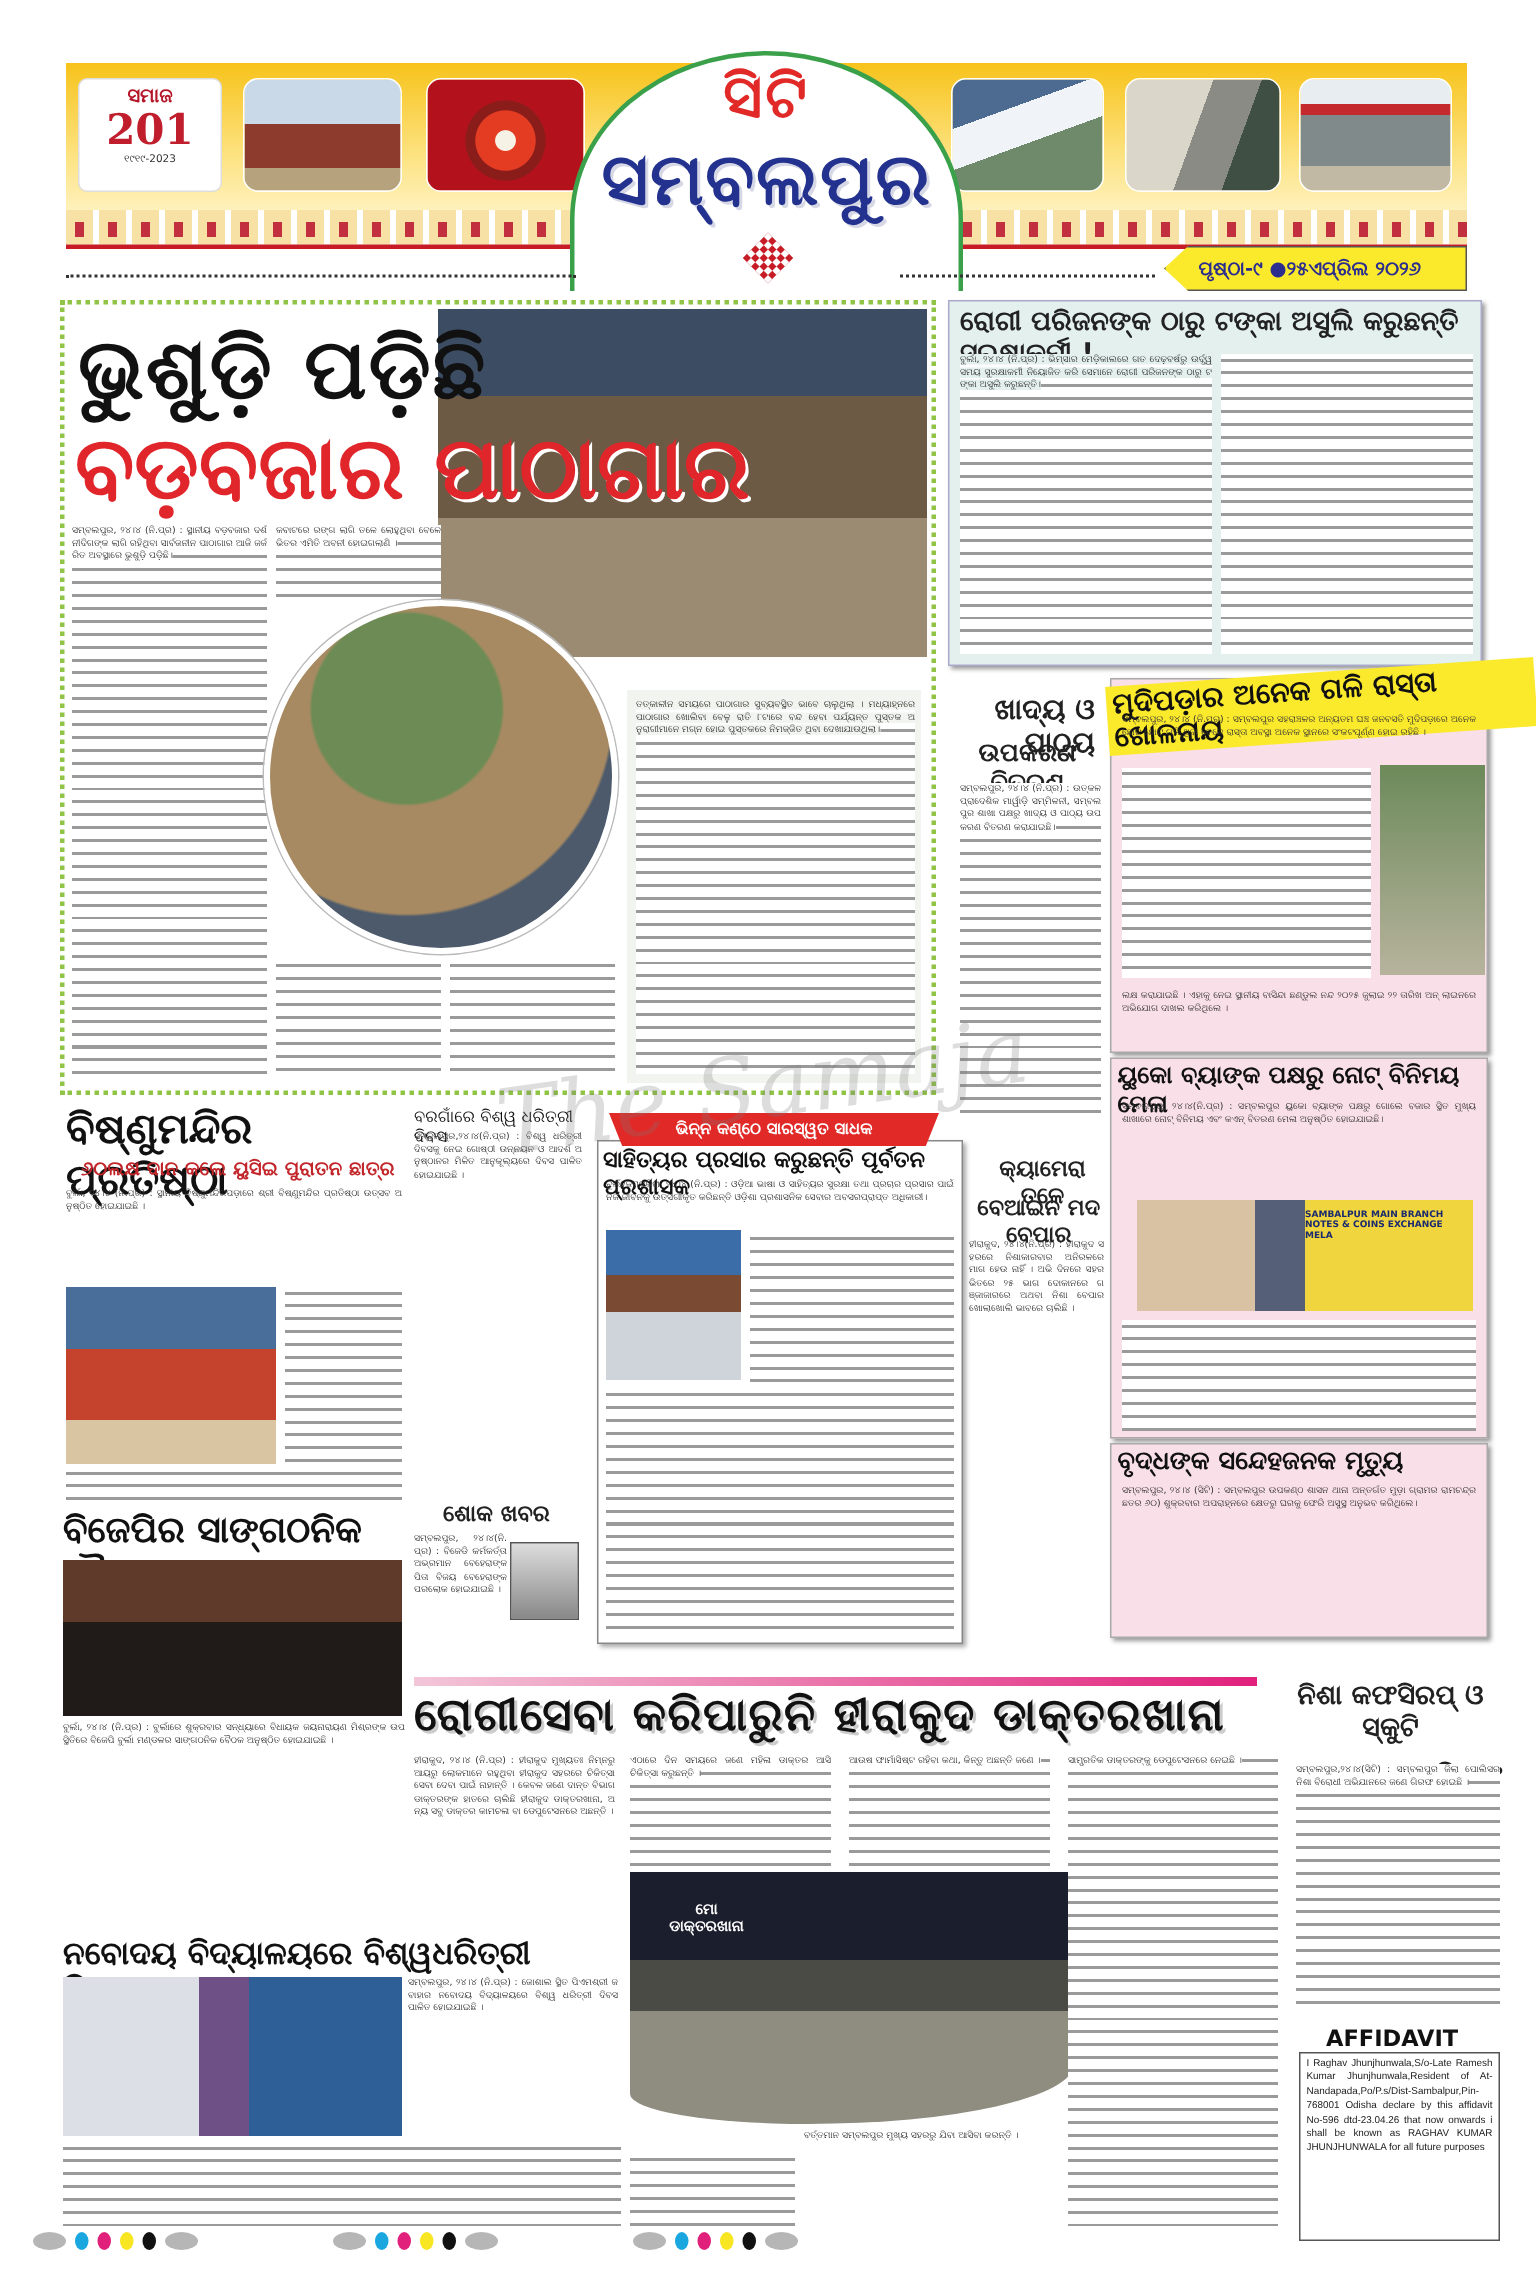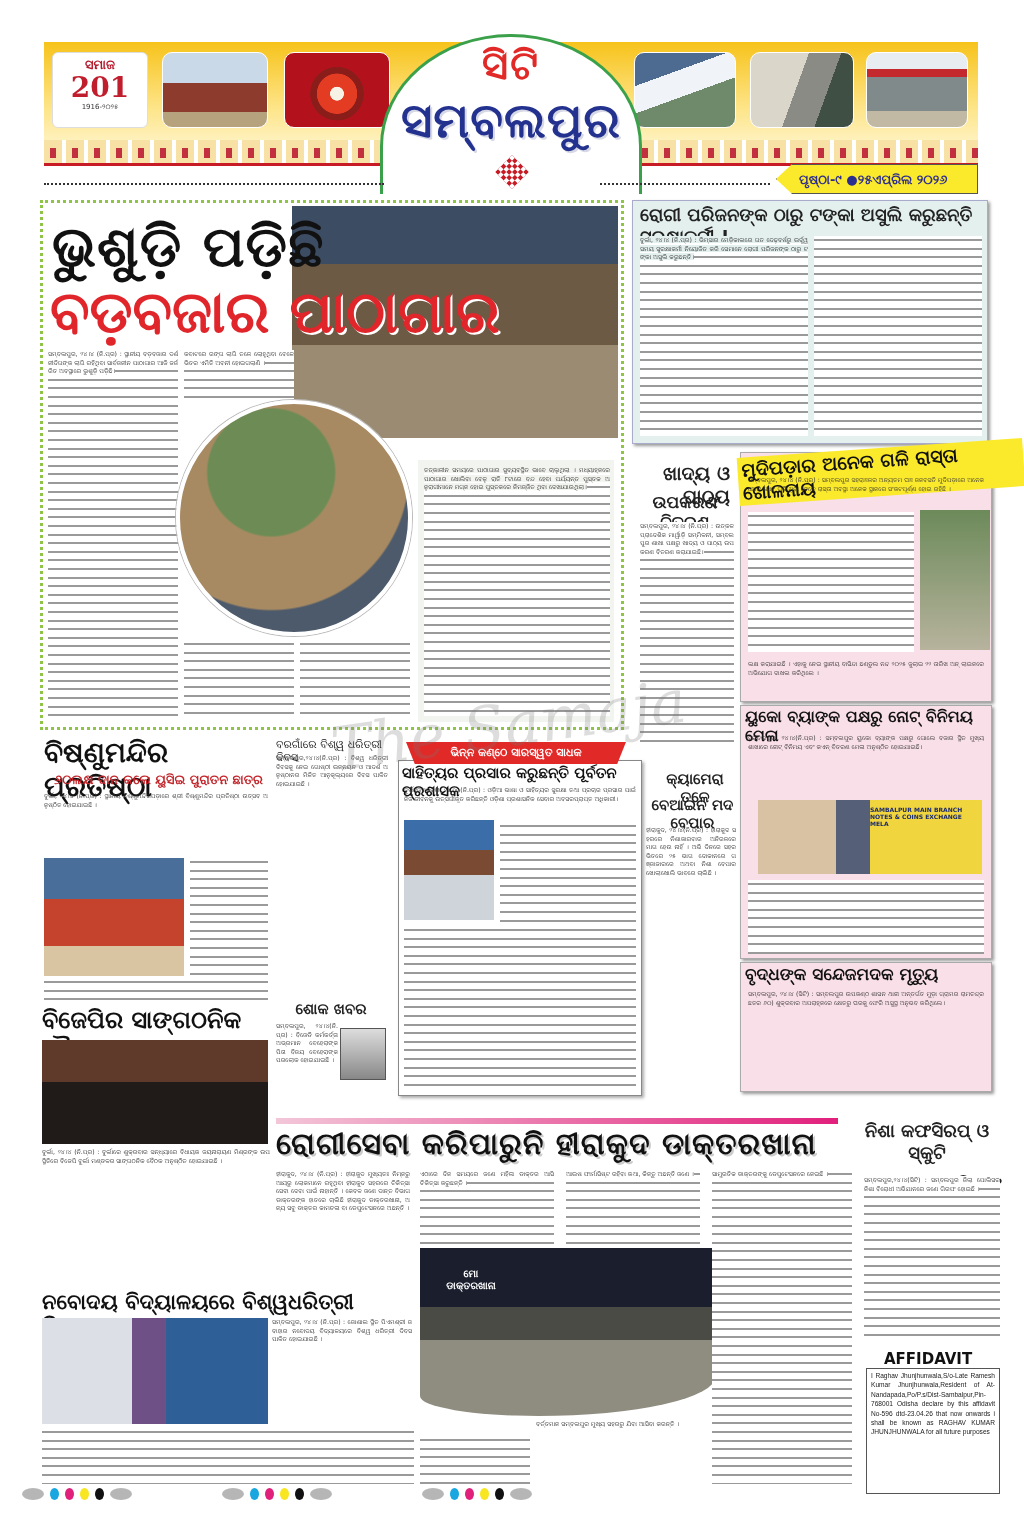--- a/index.html
+++ b/index.html
@@ -111,21 +111,21 @@
 
   .watermark { left: 330px; top: 690px; font-size: 60px; color: rgba(120,120,120,0.25); font-family: "DejaVu Serif", serif; font-style: italic; transform: rotate(-8deg); }
 </style>
 </head>
 <body>
 
 <div class="abs mast"></div>
 <div class="abs mast-logo">
   <div class="l1">ସମାଜ</div>
   <div class="l2">201</div>
-  <div class="l3">1916-୨୦୨୫</div>
+  <div class="l3">୧୯୧୯-2023</div>
 </div>
 <div class="abs mast-photo ph-gate" style="left:162px;width:106px;"></div>
 <div class="abs mast-photo ph-deity" style="left:284px;width:106px;"></div>
 <div class="abs mast-photo ph-temple" style="left:634px;width:102px;"></div>
 <div class="abs mast-photo ph-dam" style="left:750px;width:104px;"></div>
 <div class="abs mast-photo ph-gate2" style="left:866px;width:102px;"></div>
 <div class="abs arch-row" style="left:44px;width:336px;"></div>
 <div class="abs arch-row" style="left:636px;width:342px;"></div>
 <div class="abs mast-center"></div>
 <div class="abs title-city">ସିଟି</div>
@@ -175,21 +175,21 @@
 
 <div class="abs uco-box"></div>
 <div class="abs uco-head">ୟୁକୋ ବ୍ୟାଙ୍କ ପକ୍ଷରୁ ନୋଟ୍ ବିନିମୟ ମେଳା</div>
 <div class="abs txt" style="left:748px;top:734px;width:236px;height:60px;">ସମ୍ବଲପୁର, ୨୪।୪(ନି.ପ୍ର) : ସମ୍ବଲପୁର ୟୁକୋ ବ୍ୟାଙ୍କ ପକ୍ଷରୁ ଗୋଲେ ବଜାର ସ୍ଥିତ ମୁଖ୍ୟ ଶାଖାରେ ନୋଟ୍ ବିନିମୟ ଏବଂ କଏନ୍ ବିତରଣ ମେଳା ଅନୁଷ୍ଠିତ ହୋଇଯାଇଛି।</div>
 <div class="abs uco-photo">
   <div style="position:absolute;left:112px;top:6px;width:108px;font-size:6px;font-weight:bold;color:#1a2a6e;">SAMBALPUR MAIN BRANCH NOTES &amp; COINS EXCHANGE MELA</div>
 </div>
 <div class="abs txt lines" style="left:748px;top:880px;width:236px;height:74px;background-color:#f9dfe8;"></div>
 
 <div class="abs bd-box"></div>
-<div class="abs bd-head">ବୃଦ୍ଧଙ୍କ ସନ୍ଦେଜମଦକ ମୃତ୍ୟୁ</div>
+<div class="abs bd-head">ବୃଦ୍ଧଙ୍କ ସନ୍ଦେହଜନକ ମୃତ୍ୟୁ</div>
 <div class="abs txt" style="left:748px;top:990px;width:236px;height:96px;">ସମ୍ବଲପୁର, ୨୪।୪ (ସିଟି) : ସମ୍ବଲପୁର ଉପକଣ୍ଠ ଶାସନ ଥାନା ଅନ୍ତର୍ଗତ ମୁଡ଼ା ଗ୍ରାମର ରାମଚନ୍ଦ୍ର ଛତର ୬୦) ଶୁକ୍ରବାର ଅପରାହ୍ନରେ କ୍ଷେତରୁ ଘରକୁ ଫେରି ଅସୁସ୍ଥ ଅନୁଭବ କରିଥିଲେ।</div>
 
 <div class="abs vs-head">ବିଷ୍ଣୁମନ୍ଦିର ପ୍ରତିଷ୍ଠା</div>
 <div class="abs vs-sub">୬୦ଲକ୍ଷ ଦାନ କଲେ ୟୁସିଇ ପୁରାତନ ଛାତ୍ର</div>
 <div class="abs txt" style="left:44px;top:792px;width:224px;height:62px;">ବୁର୍ଲା, ୨୪।୪ (ନି.ପ୍ର) : ସ୍ଥାନୀୟ ବିଷ୍ଣୁମନ୍ଦିରପଡ଼ାରେ ଶ୍ରୀ ବିଷ୍ଣୁମନ୍ଦିର ପ୍ରତିଷ୍ଠା ଉତ୍ସବ ଅନୁଷ୍ଠିତ ହୋଇଯାଇଛି ।</div>
 <div class="abs vs-photo"></div>
 <div class="abs txt lines" style="left:190px;top:858px;width:78px;height:118px;"></div>
 <div class="abs txt lines" style="left:44px;top:978px;width:224px;height:26px;"></div>
 
 <div class="abs bjp-head">ବିଜେପିର ସାଙ୍ଗଠନିକ ବୈଠକ</div>

